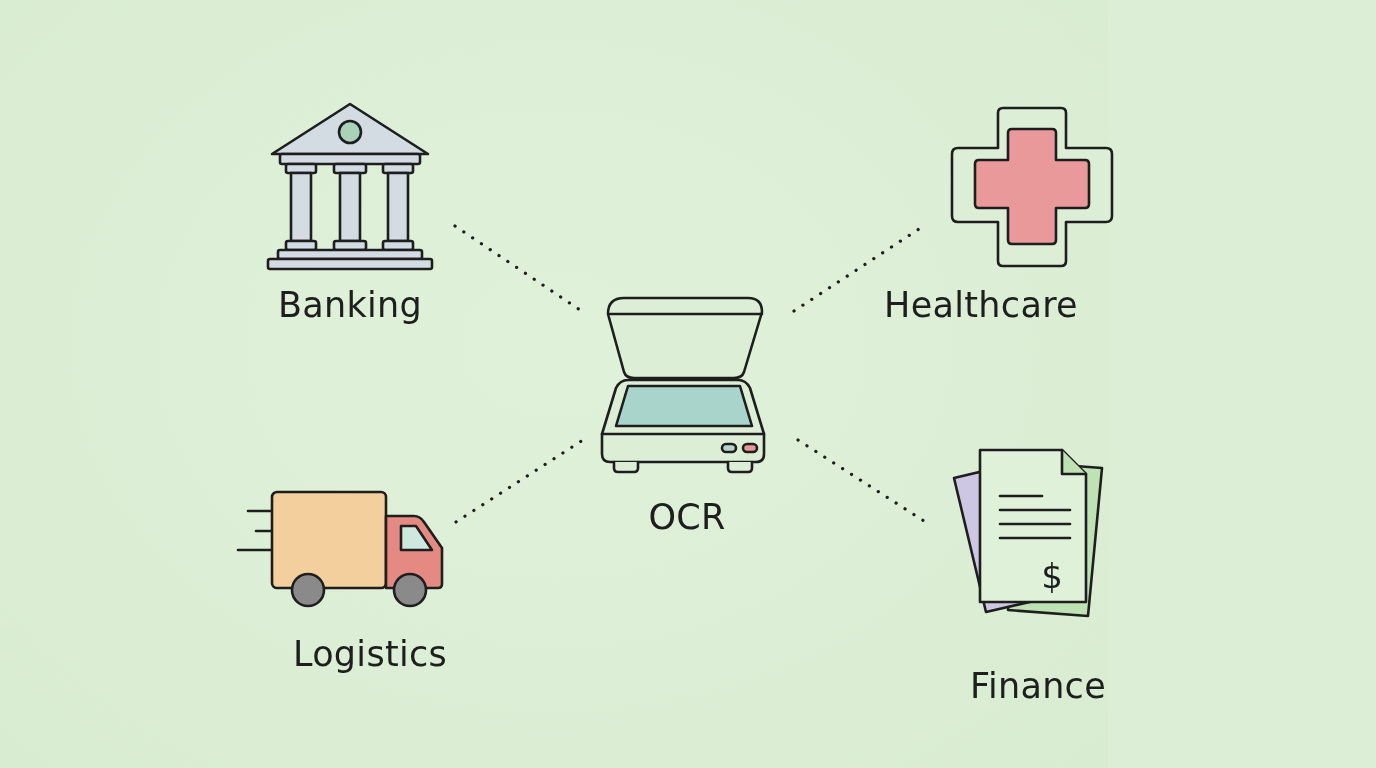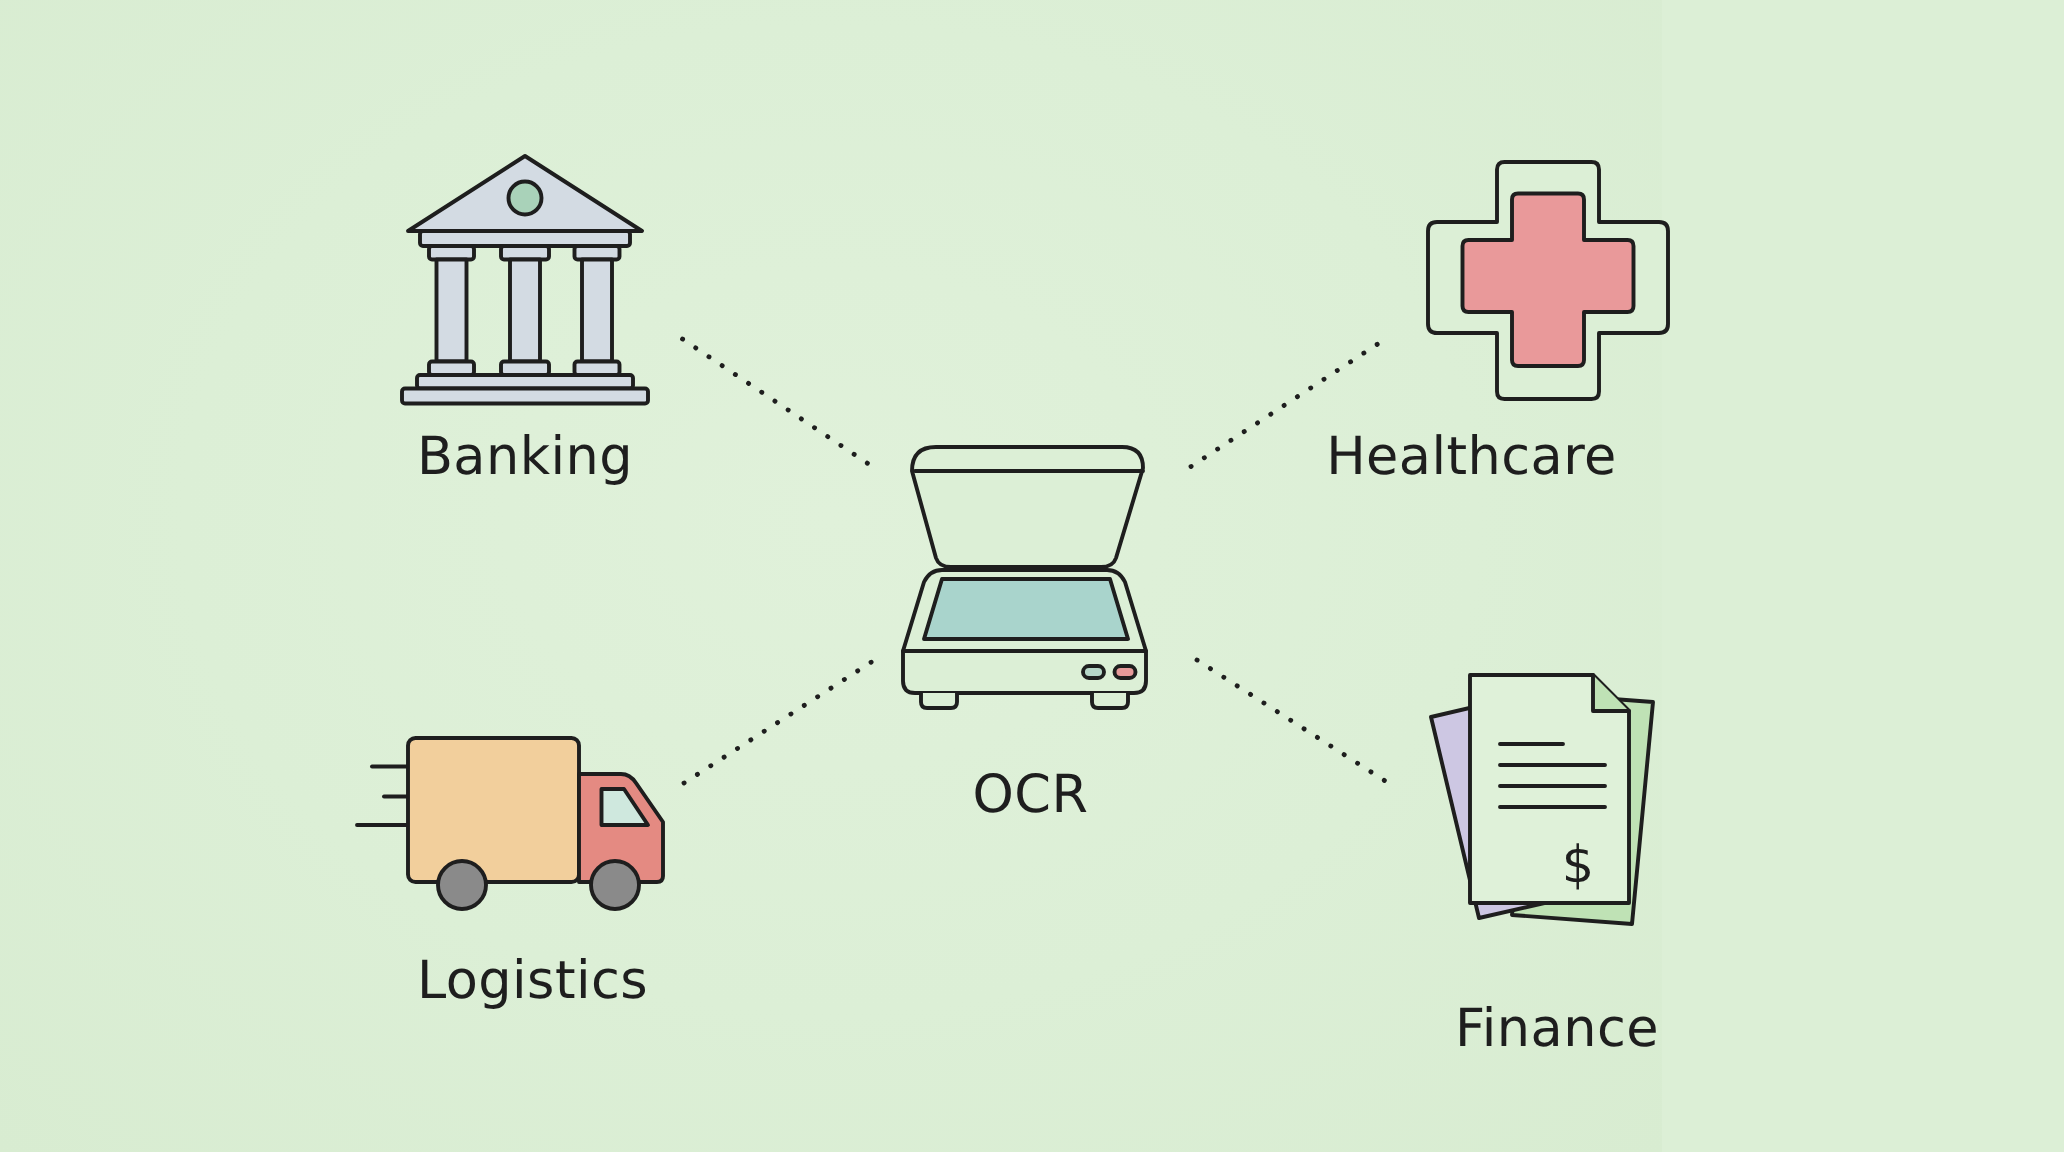--- a/index.html
+++ b/index.html
@@ -107,42 +107,42 @@
 
         <path d="M30 92 H142 L154 132 H18 Z" fill="#a9d4cc"></path>
 
         <rect x="124" y="150" width="14" height="8" rx="4" fill="#b6d6c8"></rect>
         <rect x="145" y="150" width="14" height="8" rx="4" fill="#e79a9a"></rect>
 
         <path d="M16 168 V174 Q16 178 20 178 H36 Q40 178 40 174 V168" fill="#dcefd6"></path>
         <path d="M130 168 V174 Q130 178 134 178 H150 Q154 178 154 174 V168" fill="#dcefd6"></path>
       </g>
     </svg>
-    <div class="label" style="left:687px;top:510px;">OCR</div>
+    <div class="label" style="left:687px;top:497px;">OCR</div>
   </div>
 
   <div class="node" style="left:0;top:0;">
     <svg style="left:236px;top:490px;" width="212" height="118" viewBox="0 0 212 118">
       <g stroke="#1e1e1e" stroke-width="2.6" stroke-linejoin="round" stroke-linecap="round">
 
         <line x1="12" y1="21" x2="70" y2="21"></line>
         <line x1="20" y1="41" x2="70" y2="41"></line>
         <line x1="2" y1="60" x2="60" y2="60"></line>
 
         <rect x="36" y="2" width="114" height="96" rx="5" fill="#f2cf9c"></rect>
 
         <path d="M150 26 H178 Q184 26 188 32 L206 58 V94 Q206 98 202 98 H150 Z" fill="#e48a82"></path>
 
         <path d="M165 36 H180 L196 60 H165 Z" fill="#cfe8de"></path>
 
         <circle cx="72" cy="100" r="16" fill="#8a8a8a"></circle>
         <circle cx="174" cy="100" r="16" fill="#8a8a8a"></circle>
       </g>
     </svg>
-    <div class="label" style="left:355px;top:634px;">Logistics</div>
+    <div class="label" style="left:370px;top:634px;">Logistics</div>
   </div>
 
   <div class="node" style="left:0;top:0;">
     <svg style="left:952px;top:448px;" width="160" height="170" viewBox="0 0 160 170">
       <g stroke="#1e1e1e" stroke-width="2.6" stroke-linejoin="round" stroke-linecap="round">
 
         <path d="M70 14 L150 20 L136 168 L56 162 Z" fill="#bfe2b5"></path>
 
         <path d="M2 30 L70 14 L104 148 L34 164 Z" fill="#cdc7e3"></path>
 

